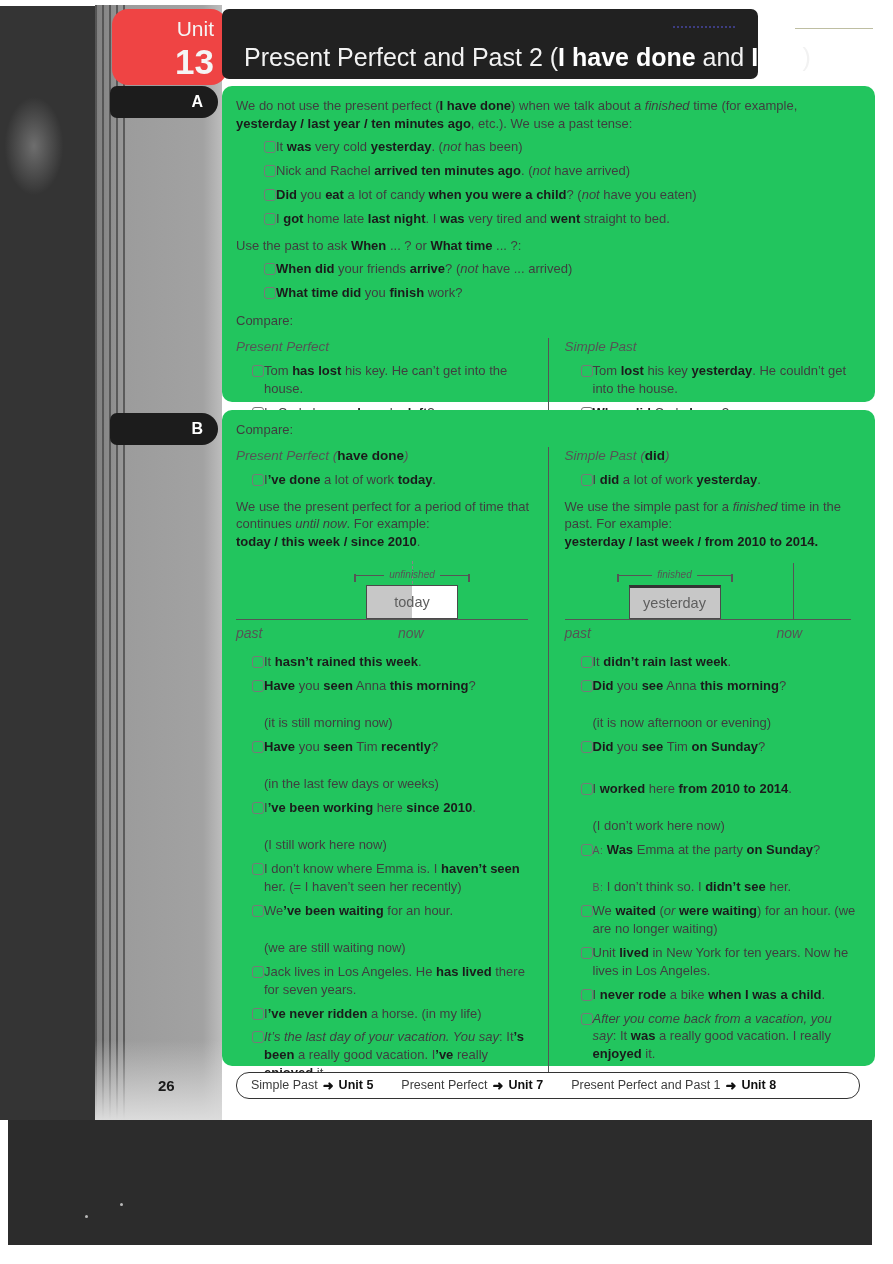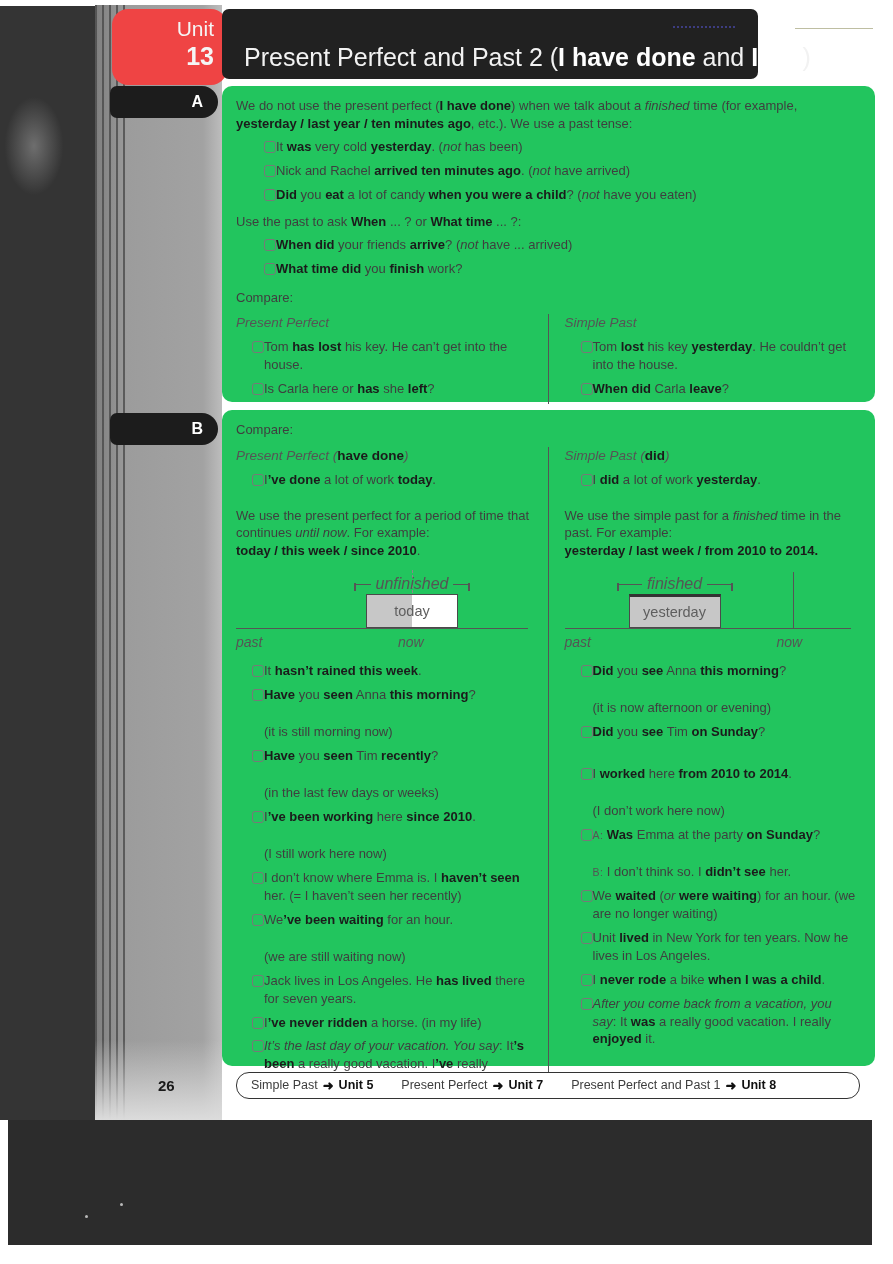--- a/index.html
+++ b/index.html
@@ -14,21 +14,21 @@
   .spine{position:absolute;left:95px;top:5px;width:127px;height:1115px;
      background:linear-gradient(to right,#7e7e7e,#9c9c9c 25%,#a2a2a2 85%,#bdbdbd);}
   .spine::before{content:"";position:absolute;left:0;top:0;width:30px;height:100%;
      background:repeating-linear-gradient(to right,rgba(70,70,70,.75) 0 2px,rgba(0,0,0,0) 2px 7px);}
   .spine::after{content:"";position:absolute;left:0;bottom:0;width:100%;height:80px;
      background:linear-gradient(to bottom,rgba(230,230,230,0),#dcdcdc);}
   
   .unit-tab{position:absolute;left:112px;top:9px;width:115px;height:76px;background:#ef4444;
      border-radius:16px;color:#f5f5f5;text-align:right;padding:6px 13px 0 0;box-sizing:border-box;}
   .unit-tab .u{font-size:21px;}
-  .unit-tab .n{font-size:25px;font-weight:700;line-height:1.02;}
+  .unit-tab .n{font-size:35px;font-weight:700;line-height:1.02;}
   .header-bar{position:absolute;left:222px;top:9px;width:536px;height:70px;background:#212121;
      border-radius:7px;display:flex;align-items:flex-end;padding:0 0 8px 22px;box-sizing:border-box;}
   .title{color:#f2f2f2;font-size:25px;line-height:1.1;white-space:nowrap;}
   .title .f-b{color:#fff;}
   .art-blue{position:absolute;left:673px;top:26px;width:62px;border-top:2px dotted rgba(85,85,210,.55);}
   .art-olive{position:absolute;left:795px;top:28px;width:78px;border-top:1px solid rgba(125,125,70,.5);}
   
   .pill{position:absolute;left:110px;width:108px;height:32px;background:#1c1c1c;color:#fff;
      border-radius:7px 16px 16px 7px;display:flex;align-items:center;justify-content:flex-end;
      padding-right:15px;box-sizing:border-box;font-weight:700;font-size:16px;}
@@ -46,34 +46,34 @@
   ul.ex-tight{margin-left:16px;}
   li.exi{display:flex;gap:0;margin-bottom:6px;}
   .bx{flex:0 0 auto;width:10px;height:10px;border:1.5px solid #787878;border-radius:3px;margin-top:3px;}
   .bc{flex:1;}
   .mt-lg{margin-top:24px;}
   .cmp{display:flex;margin-top:8px;}
   .cmp .col{width:50%;box-sizing:border-box;padding-right:12px;}
   .cmp .col + .col{border-left:1.5px solid #555;padding-left:16px;padding-right:0;}
   .col-h{font-style:italic;color:#555;font-size:13.5px;margin-bottom:4px;}
   .col-h .f-b{font-style:normal;}
-  .usage{margin-top:18px;}
+  .usage{margin-top:9px;}
   
   .diag{position:relative;height:84px;margin:10px 4px 8px 0;}
   .timeline{position:absolute;left:0;right:4px;top:58px;border-top:1.5px solid #555;}
   .dbox{position:absolute;top:24px;width:92px;height:34px;border:1.5px solid #4a4a4a;
      display:flex;align-items:center;justify-content:center;font-size:14.5px;color:#5e5e5e;box-sizing:border-box;}
   .half .dbox{background:linear-gradient(to right,#c7c7c7 50%,#fff 50%);}
   .full .dbox{background:#c7c7c7;border-top:3px solid #333;}
   .dash{position:absolute;top:0;height:58px;border-left:1.5px dashed #888;}
   .nowline{position:absolute;top:2px;height:56px;border-left:1.5px solid #555;}
   .bracket{position:absolute;top:4px;display:flex;align-items:flex-start;}
   .tick{width:2px;height:8px;background:#555;margin-top:9px;}
   .bline{flex:1;height:10px;border-bottom:1.5px solid #555;}
-  .blabel{padding:0 5px;font-style:italic;color:#555;font-size:16px;line-height:19px;}
+  .blabel{padding:0 5px;font-style:italic;color:#555;font-size:10px;line-height:19px;}
   .past,.nowl{position:absolute;top:63px;font-style:italic;color:#555;font-size:14px;}
   .past{left:0;}
   
   .page-num{position:absolute;left:158px;top:1076px;font-weight:700;font-size:15px;color:#1a1a1a;}
   .footer-box{position:absolute;left:236px;top:1072px;width:624px;height:27px;background:#fff;
      border:1.6px solid #333;border-radius:13px;display:flex;align-items:center;gap:28px;
      padding:0 10px 0 14px;box-sizing:border-box;font-size:12.5px;color:#3d3d3d;}
   .flink{display:flex;align-items:center;gap:5px;white-space:nowrap;}
   .arrow{font-size:13px;color:#111;font-weight:700;}
   .funit{font-weight:700;color:#111;}
@@ -116,20 +116,26 @@
           <div class="bc">
             <div class="rl"><span>Nick and Rachel </span><span class="f-b">arrived ten minutes ago</span><span>.  (</span><span class="f-i">not</span><span> have arrived)</span></div>
           </div>
         </li>
       <li class="exi">
           <span class="bx"></span>
           <div class="bc">
             <div class="rl"><span class="f-b">Did</span><span> you </span><span class="f-b">eat</span><span> a lot of candy </span><span class="f-b">when you were a child</span><span>?  (</span><span class="f-i">not</span><span> have you eaten)</span></div>
           </div>
         </li>
+      <li class="exi">
+          <span class="bx"></span>
+          <div class="bc">
+            <div class="rl"><span>I </span><span class="f-b">got</span><span> home late </span><span class="f-b">last night</span><span>.  I </span><span class="f-b">was</span><span> very tired and </span><span class="f-b">went</span><span> straight to bed.</span></div>
+          </div>
+        </li>
     </ul>
     <div class="para" style="margin-top:9px">
         <div class="rl"><span>Use the past to ask </span><span class="f-b">When</span><span> ... ? or </span><span class="f-b">What time</span><span> ... ?:</span></div>
       </div>
     <ul class="ex">
       <li class="exi">
           <span class="bx"></span>
           <div class="bc">
             <div class="rl"><span class="f-b">When did</span><span> your friends </span><span class="f-b">arrive</span><span>?  (</span><span class="f-i">not</span><span> have ... arrived)</span></div>
           </div>
@@ -313,20 +319,26 @@
           </div>
           <div class="dbox" style="left:64px">
               <span>yesterday</span>
             </div>
           <span class="nowline" style="left:228px"></span>
           <span class="timeline"></span>
           <span class="past">past</span>
           <span class="nowl" style="left:212px">now</span>
         </div>
         <ul class="ex ex-tight">
+          <li class="exi">
+              <span class="bx"></span>
+              <div class="bc">
+                <div class="rl"><span>It </span><span class="f-b">didn’t rain last week</span><span>.</span></div>
+              </div>
+            </li>
           <li class="exi">
               <span class="bx"></span>
               <div class="bc">
                 <div class="rl"><span class="f-b">Did</span><span> you </span><span class="f-b">see</span><span> Anna </span><span class="f-b">this morning</span><span>?</span></div>
                 <div class="rl"><span>(it is now afternoon or evening)</span></div>
               </div>
             </li>
           <li class="exi">
               <span class="bx"></span>
               <div class="bc">

